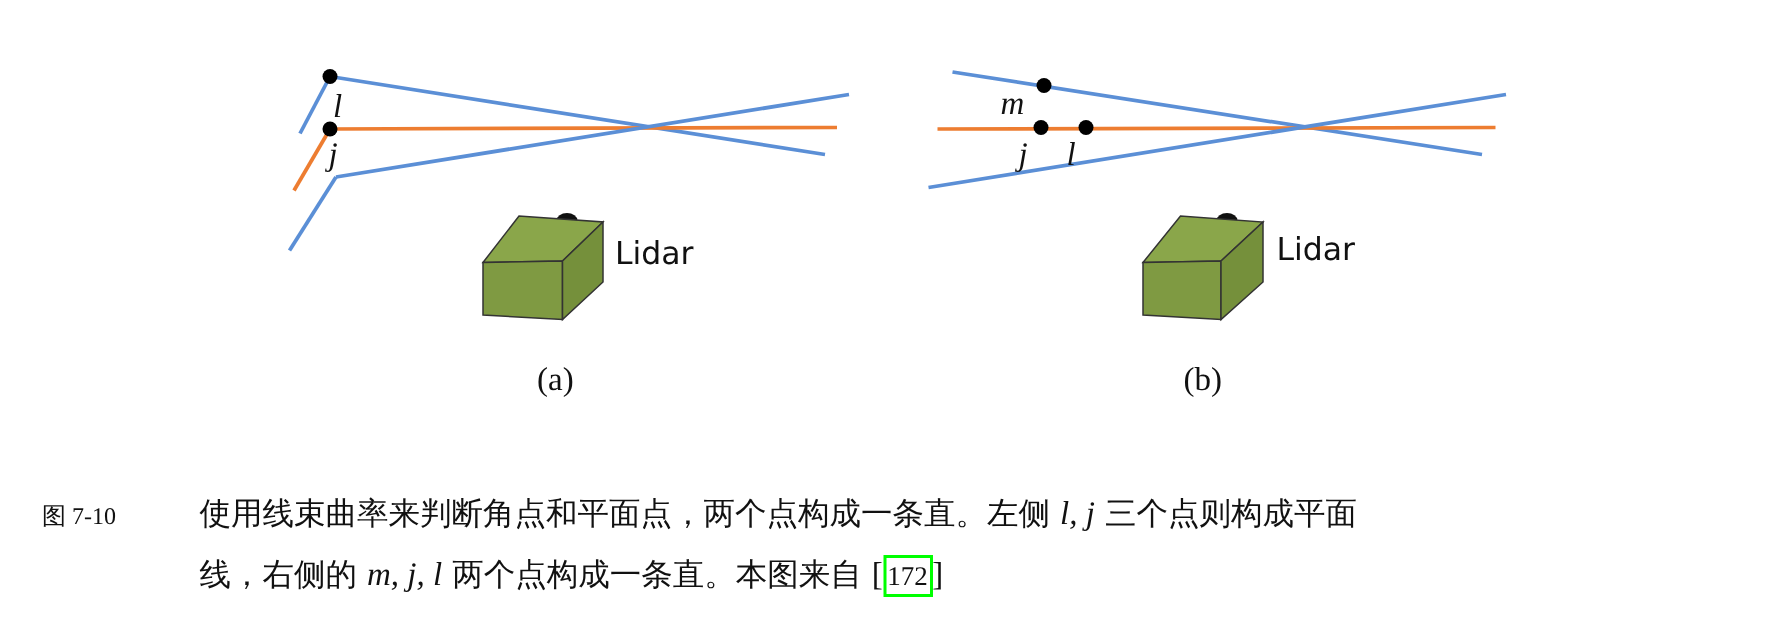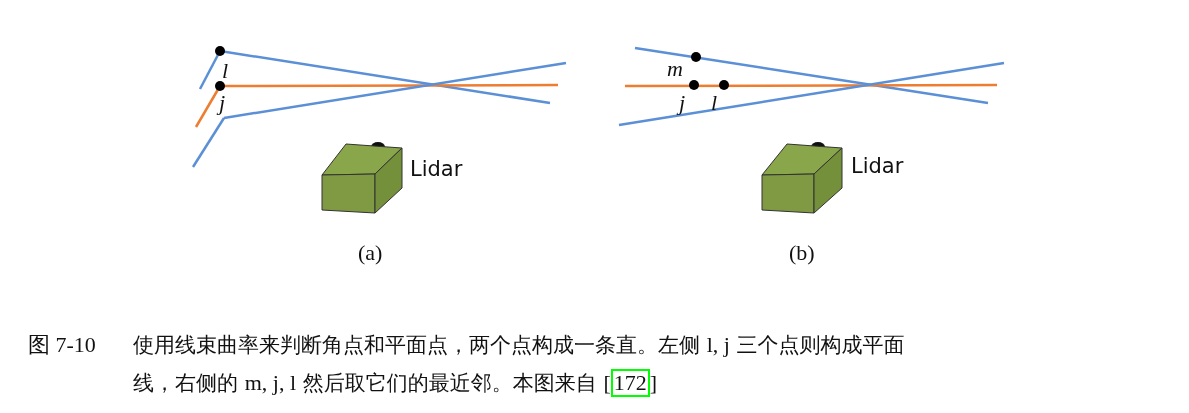--- a/index.html
+++ b/index.html
@@ -3,27 +3,27 @@
 <meta charset="utf-8">
 <style>
   html, body { margin: 0; padding: 0; background: #ffffff; }
   body { width: 1189px; height: 413px; position: relative; overflow: hidden;
          font-family: "DejaVu Serif", serif; color: #111; }
   #figure { position: absolute; left: 0; top: 0; width: 1189px; height: 290px; }
   .sublabel { position: absolute; top: 240px; font-family: "Liberation Serif", "DejaVu Serif", serif;
               font-size: 22px; color: #111; }
   .caption { position: absolute; left: 28px; top: 310px; width: 1140px;
              font-family: "DejaVu Sans", sans-serif; font-size: 21px; line-height: 38px; color: #111; }
-  .cap-num { font-family: "Liberation Serif", serif; font-size: 22px; margin-top: 16px; }
+  .cap-num { font-family: "Liberation Serif", serif; font-size: 16px; margin-top: 16px; }
   .cap-line1 { display: block; }
   .cap-line2 { display: block; padding-left: 105px; }
   .label { display: inline-block; width: 105px; }
-  .math { font-family: "Liberation Serif", "DejaVu Serif", serif; font-size: 22px; margin-top: 24px; }
+  .math { font-family: "Liberation Serif", "DejaVu Serif", serif; font-style: italic; font-size: 22px; margin-top: 24px; }
   .ref-bracket { font-family: "Liberation Serif", serif; font-size: 22px; }
-  .ref-box { font-family: "Liberation Serif", serif; font-size: 22px; border: 2px solid #00ff00;
+  .ref-box { font-family: "Liberation Serif", serif; font-size: 18px; border: 2px solid #00ff00;
              padding: 0 1px; line-height: 24px; display: inline-block; }
 </style>
 </head>
 <body>
 
 <svg id="figure" width="1189" height="290" viewBox="0 0 1189 290">
 
   <g>
 
     <line x1="220" y1="51" x2="550" y2="103" stroke="#5b8fd6" stroke-width="2.5"></line>
@@ -67,15 +67,15 @@
 </svg>
 
 <div class="sublabel" style="left:358px;">(a)</div>
 <div class="sublabel" style="left:789px;">(b)</div>
 
 <div class="caption">
   <span class="cap-line1">
     <span class="label cap-num">图 7-10</span><span>使用线束曲率来判断角点和平面点，两个点构成一条直。左侧 </span><span class="math">l, j</span><span> 三个点则构成平面</span>
   </span>
   <span class="cap-line2">
-    <span>线，右侧的 </span><span class="math">m, j, l</span><span> 然后取它们的最近邻。本图来自 </span><span class="ref-bracket">[</span><span class="ref-box">172</span><span class="ref-bracket">]</span>
+    <span>线，右侧的 </span><span class="math">m, j, l</span><span> 两个点构成一条直。本图来自 </span><span class="ref-bracket">[</span><span class="ref-box">172</span><span class="ref-bracket">]</span>
   </span>
 </div>
 
 </body></html>

